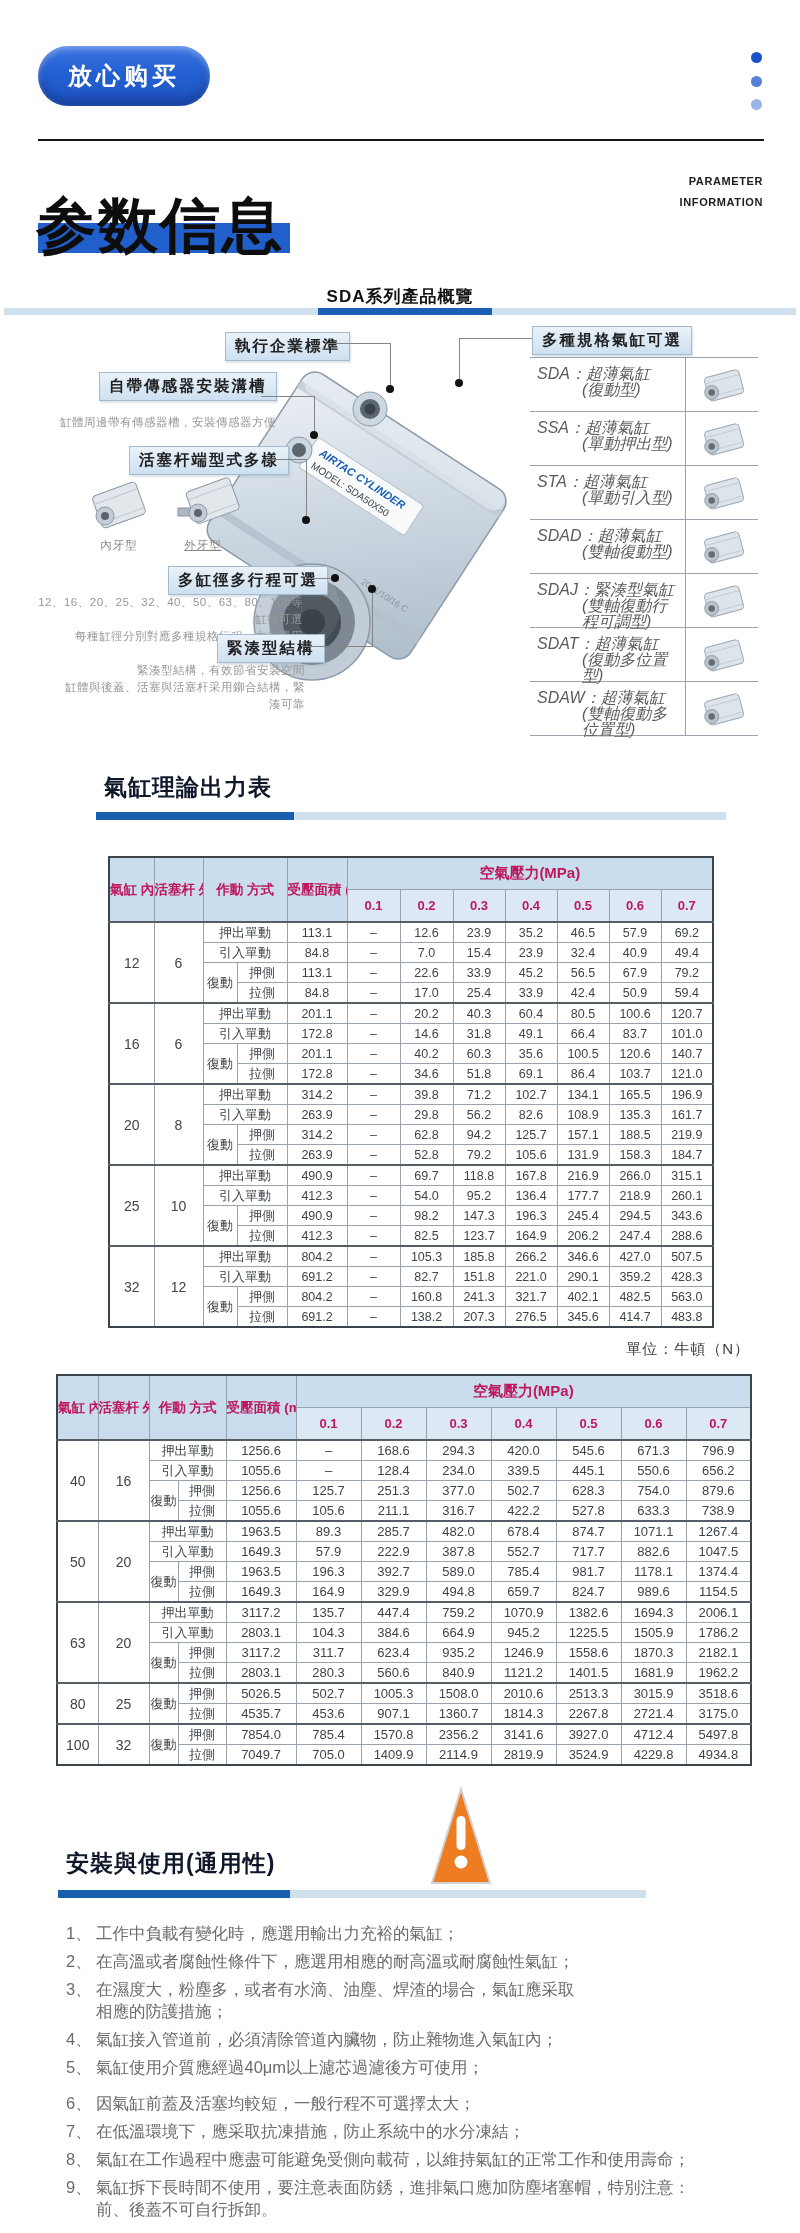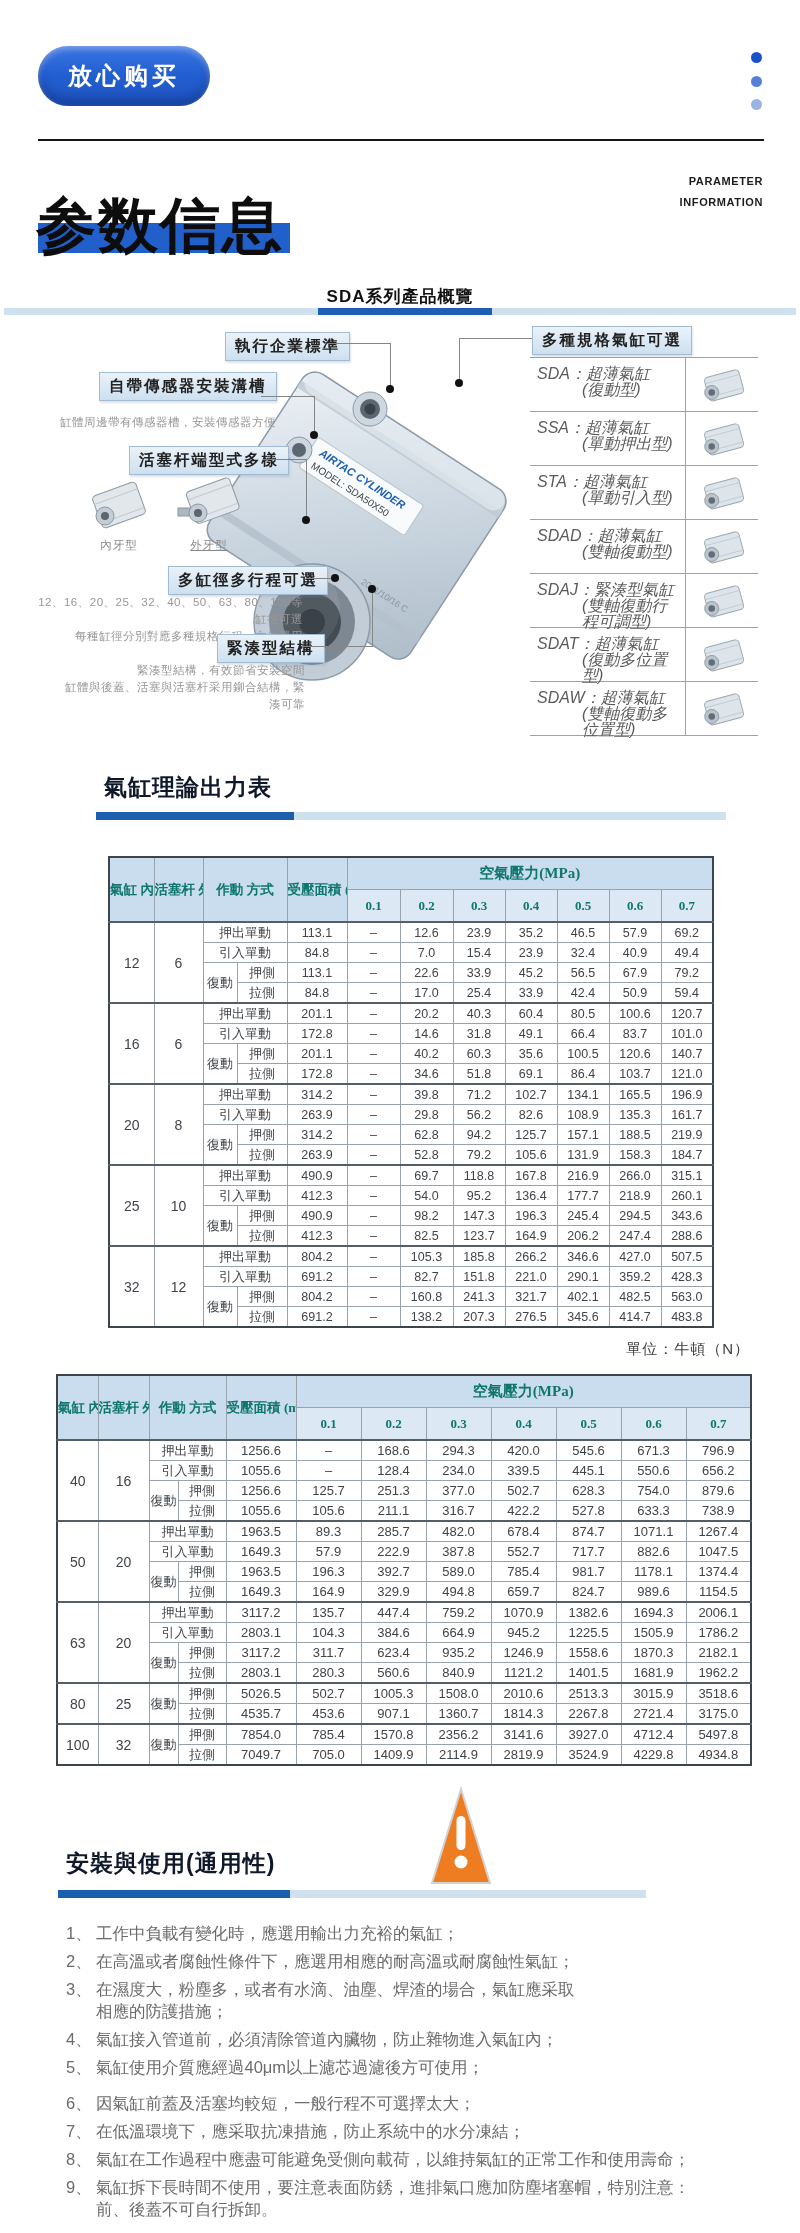--- a/index.html
+++ b/index.html
@@ -47,21 +47,21 @@
 
   
   .sec-title{position:absolute;font-size:23px;font-weight:800;color:#0f172a;letter-spacing:1px;}
   .tone-bar{position:absolute;height:8px;background:#cfe0ee;}
   .tone-dark{position:absolute;left:0;top:0;height:8px;background:#1a5fae;}
 
   
   .twrap{position:absolute;}
   .ftable{border-collapse:collapse;table-layout:fixed;border:2px solid #3c444c;}
   .ftable th,.ftable td{border:1px solid #98a2ac;text-align:center;white-space:nowrap;overflow:hidden;padding:0;}
-  .ftable thead th{background:#c9ddee;color:#0f766e;font-family:Liberation Serif, serif;}
+  .ftable thead th{background:#c9ddee;color:#be185d;}
   .ftable thead{border-bottom:2px solid #3c444c;}
   .th2{font-size:13.5px;white-space:pre-line;line-height:15px;font-weight:bold;}
   .thp{font-size:15px;font-weight:bold;height:31px;}
   .ftable thead tr.sub th{background:#dce9f4;font-size:13px;font-weight:bold;height:31px;text-align:center;}
   .ftable tbody td{color:#3f444a;background:#fff;}
   #t1 tbody td{height:19px;font-size:12.5px;}
   #t2 tbody td{height:19px;font-size:13px;}
   .c-bore,.c-rod{font-size:14px !important;color:#33383d;}
   .c-mode,.c-side{font-size:13px !important;color:#4a4f54;}
   .ftable tr.group-start td{border-top:2px solid #555e66;}
@@ -177,21 +177,21 @@
   <svg class="abs" style="left:172px;top:472px;width:74px;height:60px;" viewBox="0 0 74 60">
     <g transform="rotate(-20 37 30)">
       <rect x="18" y="13" width="46" height="34" rx="4" fill="#e2e7ec" stroke="#8c98a4"></rect>
       <line x1="18" y1="21" x2="64" y2="21" stroke="#c0c9d2"></line>
       <line x1="18" y1="41" x2="64" y2="41" stroke="#c0c9d2"></line>
     </g>
     <rect x="6" y="36" width="12" height="8" fill="#aeb8c2" stroke="#8c98a4"></rect>
     <circle cx="26" cy="41" r="9" fill="#c4cdd5" stroke="#8c98a4"></circle>
     <circle cx="26" cy="41" r="4" fill="#5c656e"></circle>
   </svg>
-  <div class="thumb-label" style="left:172px;top:538px;width:74px;text-decoration:underline;">外牙型</div>
+  <div class="thumb-label" style="left:166px;top:538px;width:74px;text-decoration:underline;">外牙型</div>
 
   <div class="plist" id="product-list">
       <div class="prow">
         <div class="ptext">
           <div class="l1"><span class="pmodel">SDA：</span><span class="pname">超薄氣缸</span></div>
           <div class="l2">(復動型)</div>
         </div>
         <div class="pimg">
           <svg viewBox="0 0 62 40" style="width:58px;height:38px">
             <g transform="rotate(-15 31 20)">

